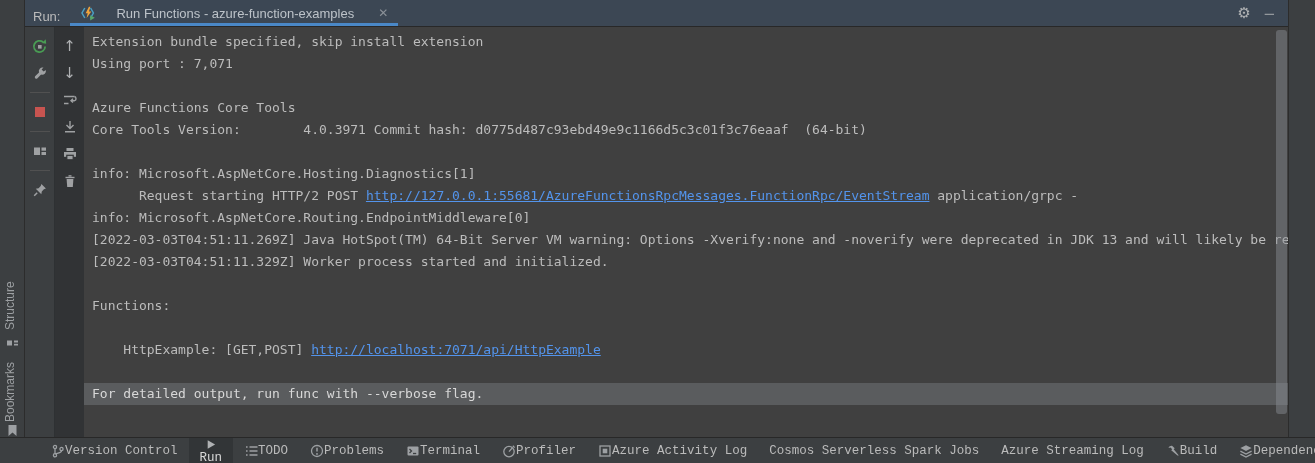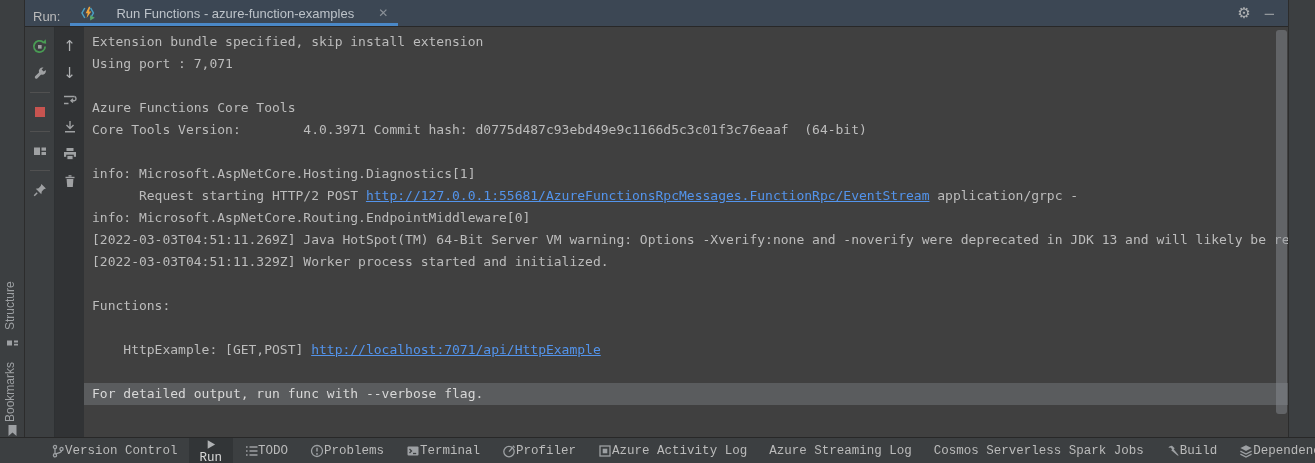--- a/index.html
+++ b/index.html
@@ -261,24 +261,24 @@
         <div class="sb-item">
           <span>
             <svg width="14" height="14" viewBox="0 0 14 14">
               <rect x="2" y="2" width="10" height="10" fill="none" stroke="#9da0a3" stroke-width="1.3"></rect>
               <rect x="4.7" y="4.7" width="4.6" height="4.6" fill="#9da0a3"></rect>
             </svg>
           </span>
           <span>Azure Activity Log</span>
         </div>
         <div class="sb-item">
+          <span>Cosmos Serverless Spark Jobs</span>
+        </div>
+        <div class="sb-item">
           <span>Azure Streaming Log</span>
-        </div>
-        <div class="sb-item">
-          <span>Cosmos Serverless Spark Jobs</span>
         </div>
         <div class="sb-item">
           <span>
             <svg width="14" height="14" viewBox="0 0 14 14">
               <path d="M12.8 11.5l-5.1-6.3 1-1L6.3 1.9C4.6 1.6 3.1 2.5 2.5 4l2-.4 1.7 1.7-1 1 6.3 5.1z" fill="#9da0a3"></path>
             </svg>
           </span>
           <span>Build</span>
         </div>
         <div class="sb-item">

